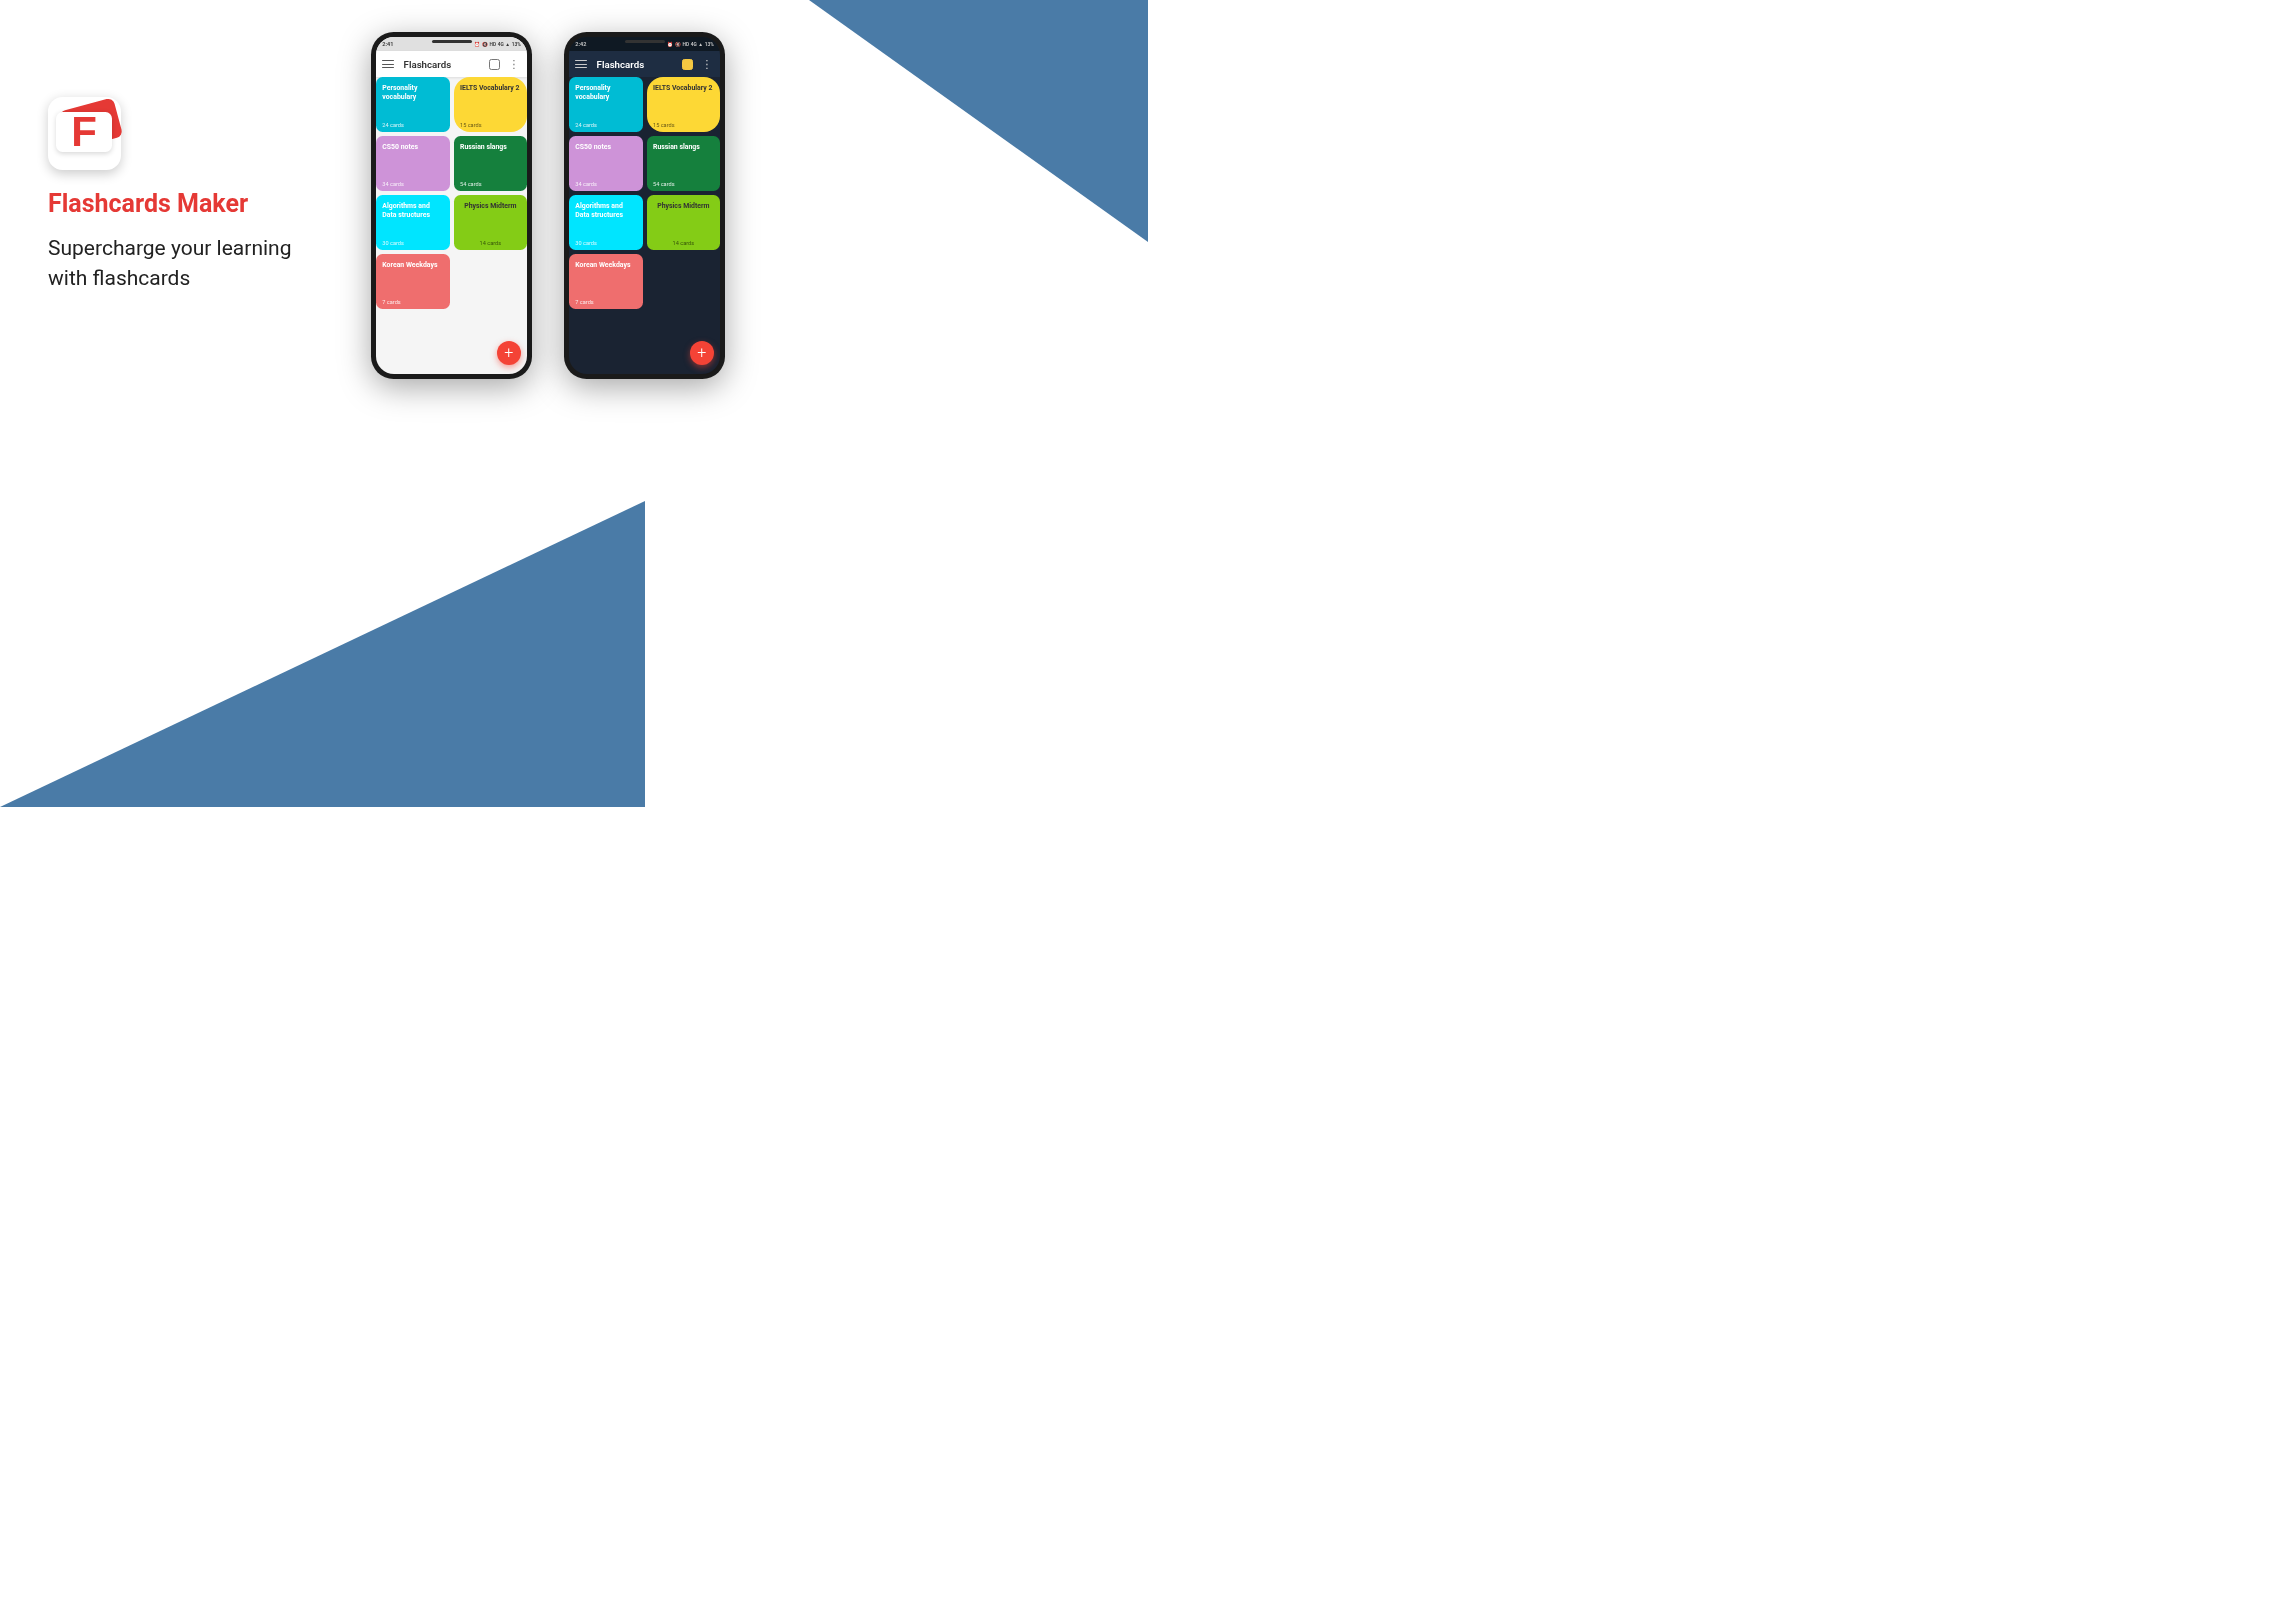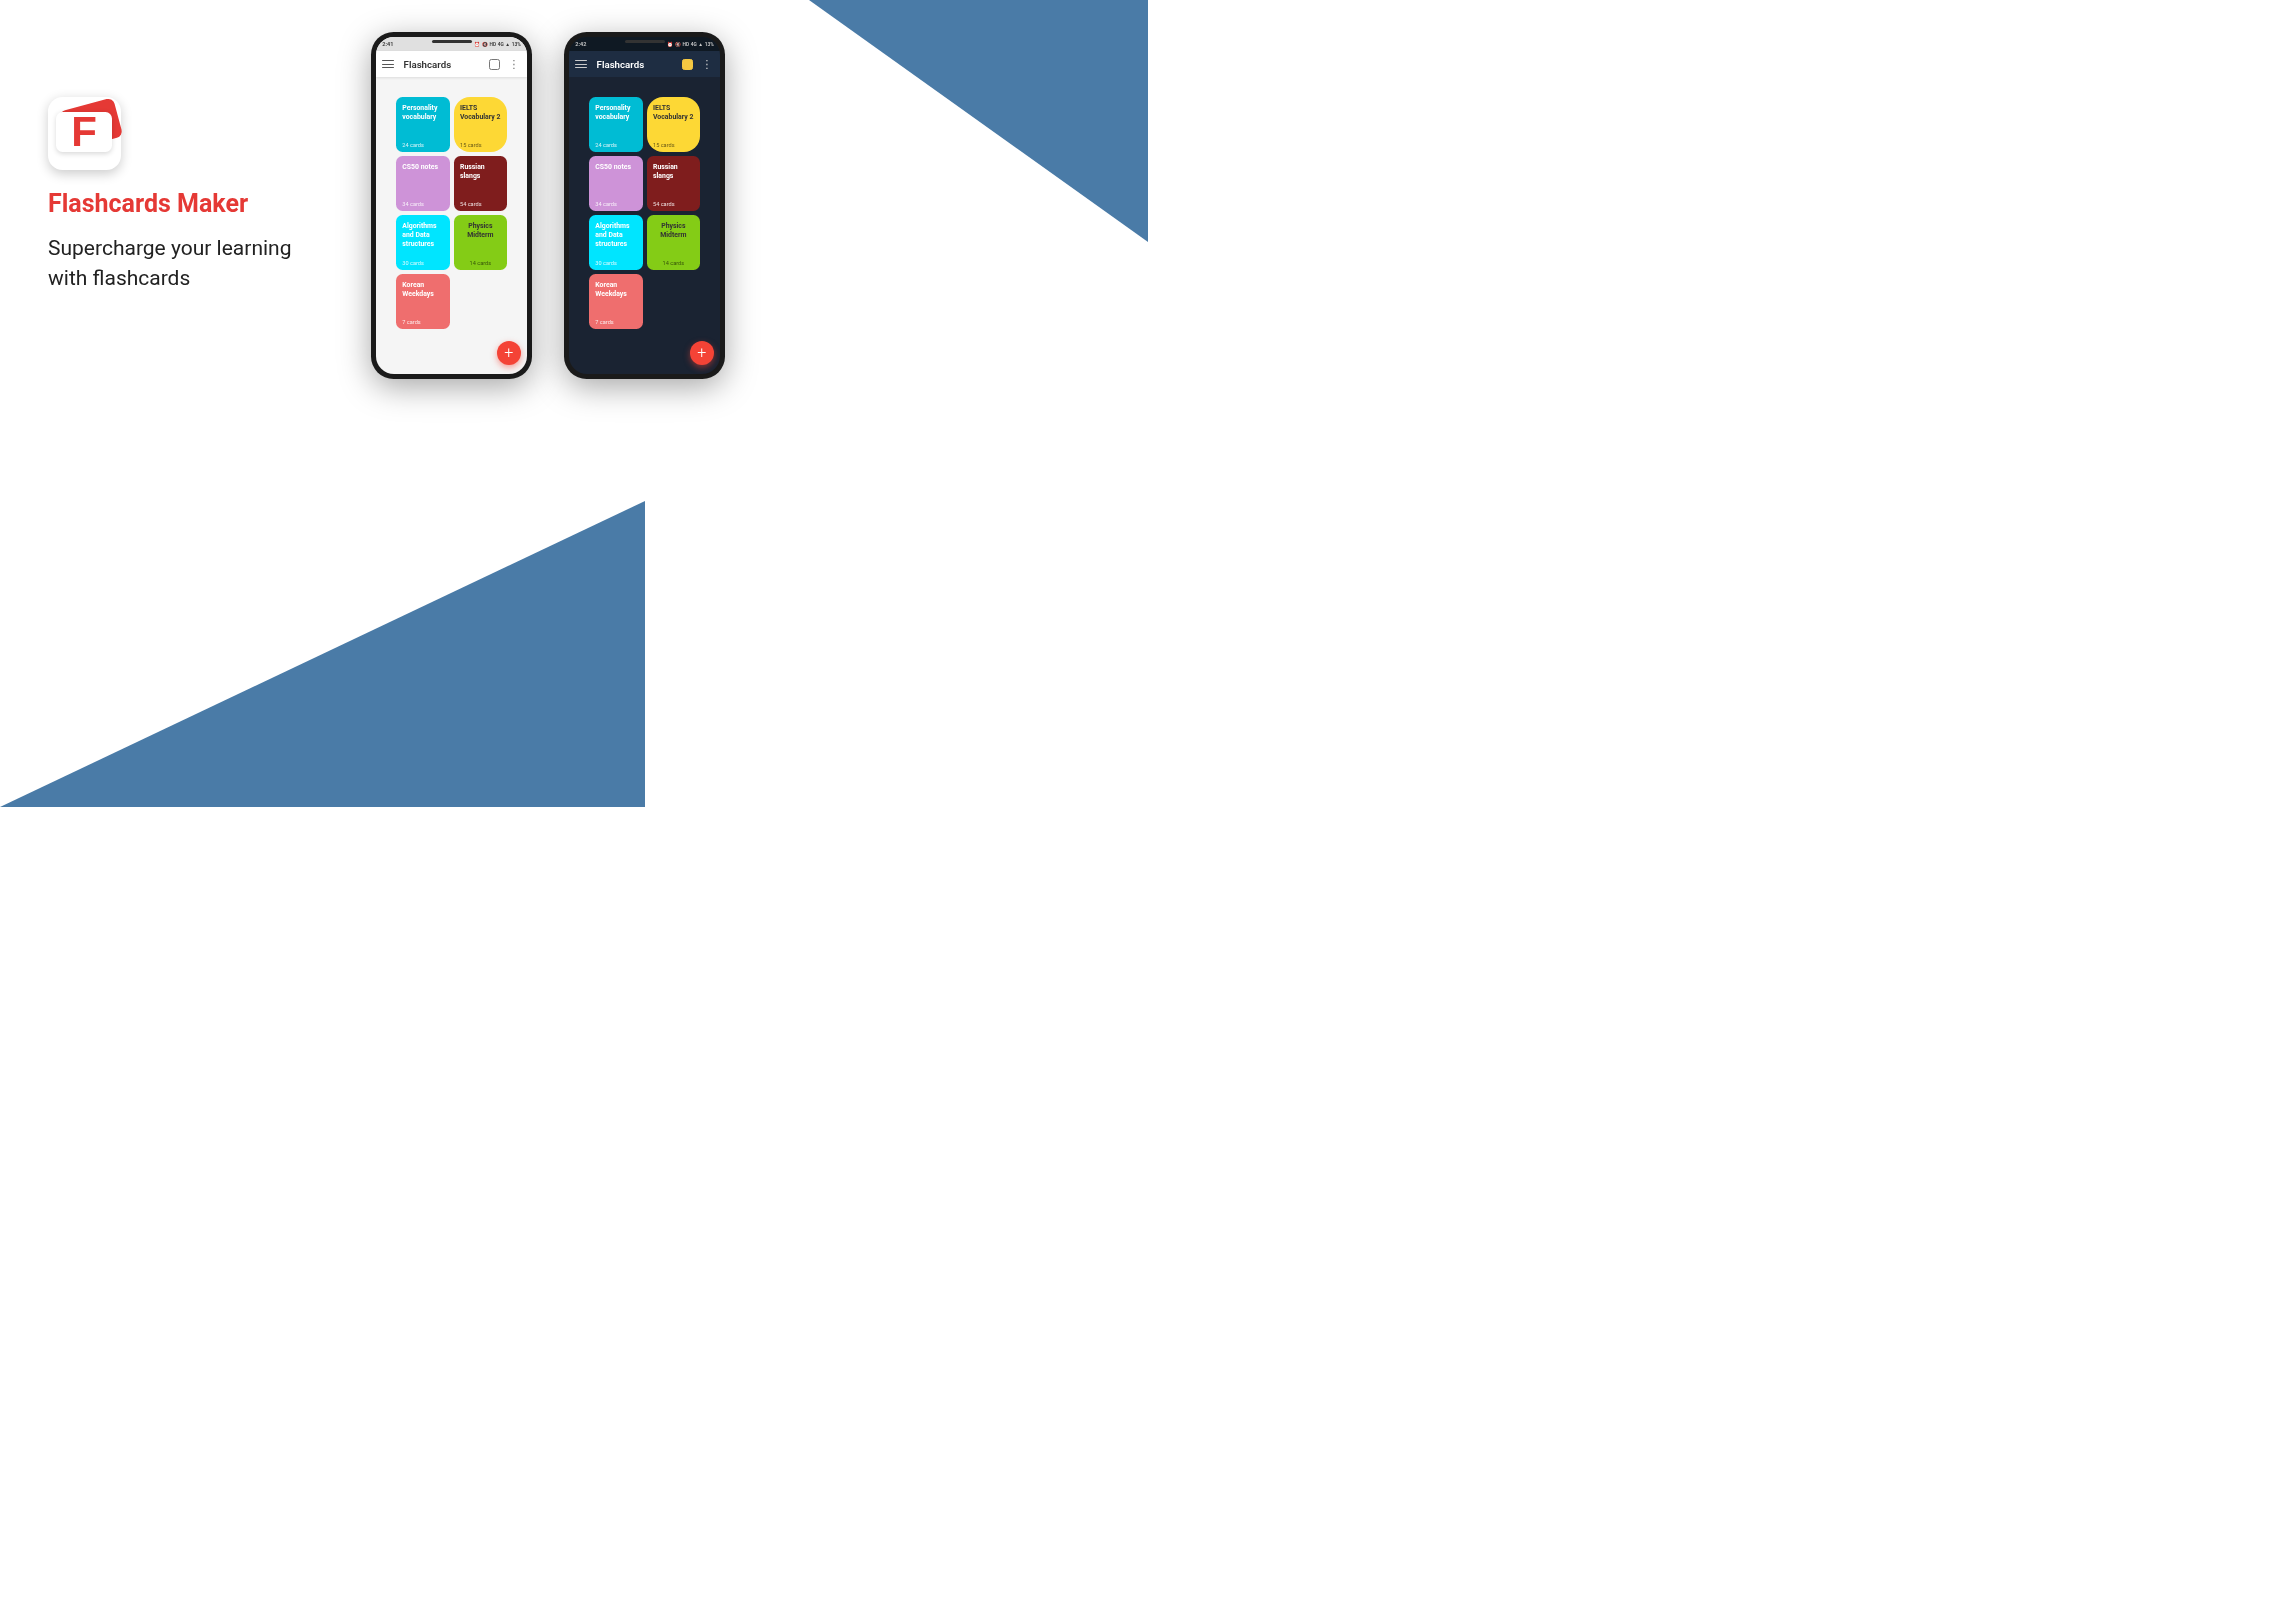--- a/index.html
+++ b/index.html
@@ -227,21 +227,21 @@
       font-size: 11.3px;
       color: #777;
       letter-spacing: -0.8px;
       line-height: 1;
     }
     .phone-dark .dots-icon { color: #ccc; }
 
     
     .cards-grid {
       flex: 1;
-      padding: 20px;
+      padding: 0;
       display: grid;
       grid-template-columns: 1fr 1fr;
       gap: 4px;
       overflow-y: auto;
       align-content: start;
     }
 
     .flash-card {
       border-radius: 6.5px;
       padding: 6.5px 6.5px 4.8px;
@@ -260,21 +260,21 @@
     .flash-card-count {
       font-size: 5.6px;
       color: rgba(255,255,255,0.85);
       margin-top: 3.2px;
     }
     .card-teal { background: #00bcd4; }
     .card-yellow { background: #fdd835; border-radius: 16px; }
     .card-yellow .flash-card-title { color: #333; }
     .card-yellow .flash-card-count { color: rgba(0,0,0,0.6); }
     .card-purple { background: #ce93d8; justify-content: center; }
-    .card-blue { background: #7f1d1d; }
+    .card-blue { background: #15803d; }
     .card-cyan { background: #00e5ff; }
     .card-gray { background: #84cc16; text-align: center; }
     .card-gray .flash-card-title { color: #333; }
     .card-gray .flash-card-count { color: rgba(0,0,0,0.6); }
     .card-salmon { background: #ef6e6e; }
 
     
     .fab {
       position: absolute;
       bottom: 14.5px;

